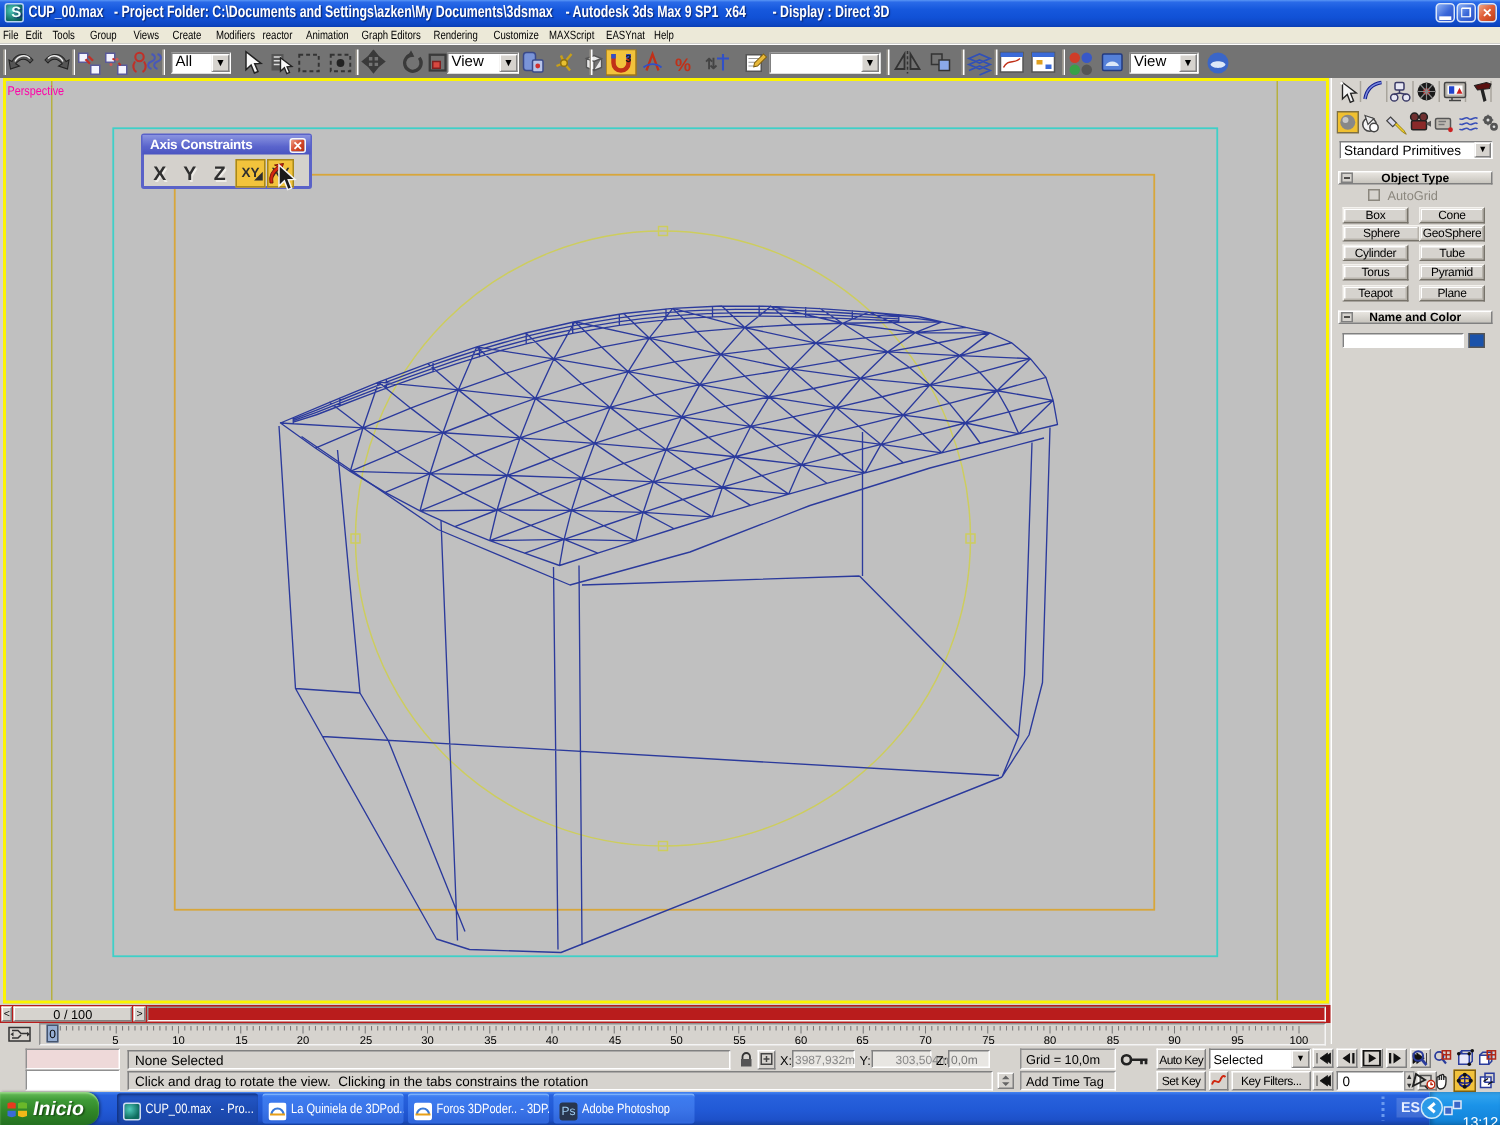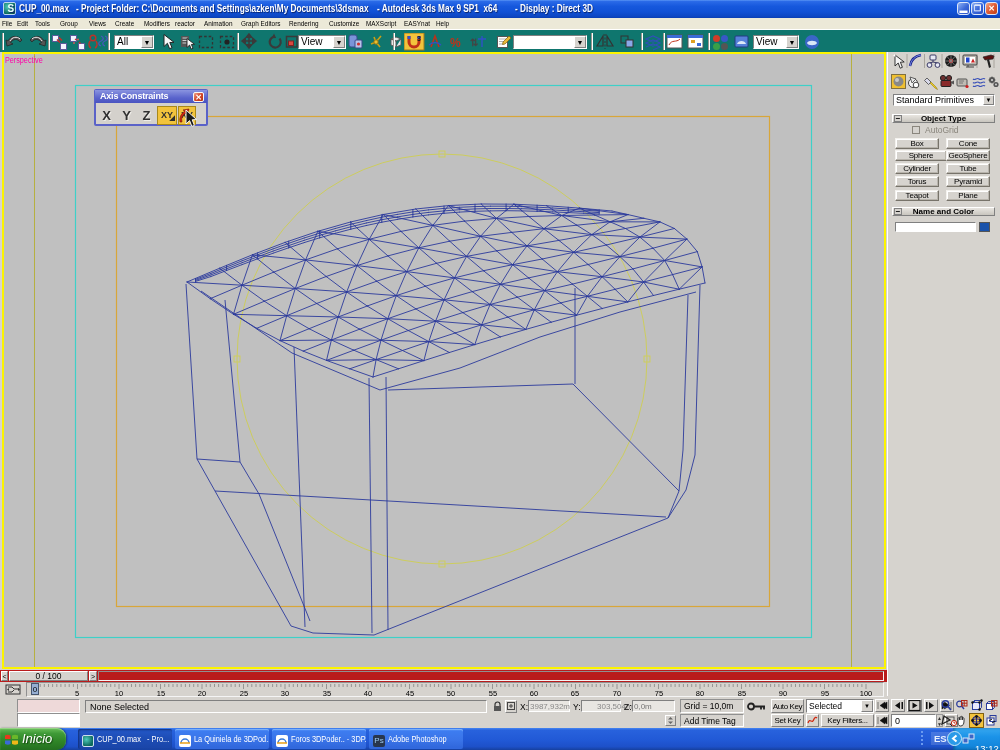--- a/index.html
+++ b/index.html
@@ -8,21 +8,21 @@
 #titlebar{left:0;top:0;width:1000px;height:18px;background:linear-gradient(180deg,#5a96f5 0%,#2a6ae8 8%,#1658dd 35%,#1151d6 65%,#0d47c4 90%,#0a3eb4 100%);color:#fff;font-size:11px;font-weight:bold;line-height:17px;text-shadow:1px 1px 1px #0a246a;}
 #titlebar .ticon{position:absolute;left:3px;top:2px;width:13px;height:13px;background:radial-gradient(circle at 35% 35%,#4fcabb,#0d6b5e 70%,#064840);border:1px solid #b8d4f0;border-radius:2px;}
 #titlebar .ticon:before{content:"S";position:absolute;left:3.5px;top:-3px;color:#eafffb;font-size:10px;font-weight:bold;}
 #titlebar .tt{position:absolute;top:0;white-space:nowrap;transform:scaleX(0.75);transform-origin:left;}
 .winbtn{position:absolute;top:2px;width:13px;height:13px;border-radius:3px;border:1px solid #dce6f8;color:#fff;font-size:8px;line-height:12px;text-align:center;font-weight:bold;}
 #btnmin{left:957px;background:linear-gradient(135deg,#8fb2f5 0%,#3a67d8 55%,#2a50c8);}
 #btnmax{left:971px;background:linear-gradient(135deg,#8fb2f5 0%,#3a67d8 55%,#2a50c8);}
 #btncls{left:985px;background:linear-gradient(135deg,#f0aa8a 0%,#e1603a 45%,#c03c14);}
 #menubar{left:0;top:18px;width:1000px;height:11px;background:#ece9d8;font-size:8px;color:#000;box-shadow:0 1px 0 #9e9a91;}
 #menubar span{position:absolute;top:1px;transform:scaleX(0.8);transform-origin:left;}
-#toolbar{left:0;top:29px;width:1000px;height:23px;background:#0f766e;border-top:1px solid #fff;}
+#toolbar{left:0;top:29px;width:1000px;height:23px;background:#737373;border-top:1px solid #fff;}
 .tsep{position:absolute;top:3px;width:2px;height:17px;border-left:1px solid #9a968d;border-right:1px solid #fff;}
 .tbi{position:absolute;top:3px;}
 .tcombo{position:absolute;top:5px;height:14px;background:#fff;border:1px solid;border-color:#808080 #fff #fff #808080;font-size:10px;line-height:12px;padding-left:2px;color:#000;}
 .tcombo .da{position:absolute;right:0;top:0;width:12px;height:12px;background:#d6d3ce;border:1px solid;border-color:#fff #808080 #808080 #fff;font-size:7px;text-align:center;line-height:11px;color:#000;}
 #viewport{left:2px;top:52px;width:884px;height:617px;background:#c0c0c0;border:2px solid #fcf400;}
 #vplabel{left:1px;top:1px;color:#ff00a8;font-size:8.5px;transform:scaleX(0.85);transform-origin:left;}
 #axiswin{left:90px;top:35px;width:114px;height:37px;background:#d4d1cc;border:2px solid #5a62c8;border-radius:2px;}
 #axistitle{position:absolute;left:-1px;top:-1px;width:112px;height:13px;background:linear-gradient(180deg,#8a94e0,#5a64cc 60%,#4a54c0);color:#fff;font-size:9px;font-weight:bold;line-height:13px;padding-left:5px;letter-spacing:-0.2px;}
 #axisclose{position:absolute;right:2px;top:1px;width:11px;height:10px;background:linear-gradient(135deg,#f0a28a,#d4482a 50%,#b83210);border:1px solid #f8f8f8;border-radius:2px;color:#fff;font-size:8px;line-height:9px;text-align:center;font-weight:bold;}
 .axbtn{position:absolute;top:15px;width:19px;height:19px;font-size:13px;font-weight:bold;color:#2f2f2f;text-align:center;line-height:19px;}
@@ -319,21 +319,21 @@
     </svg>
 <div class="abs raisedb" style="left:488px;top:2px;width:12px;height:13px;"><svg width="10" height="11" viewBox="0 0 10 11">
         <rect x="1.5" y="1.5" width="7" height="7" fill="none" stroke="#444"></rect>
         <path d="M5 3v4M3 5h4" stroke="#444"></path>
       </svg></div>
 <span class="abs" style="left:503px;top:4px;font-size:8.5px;">X:</span>
 <div class="abs sunken" style="background:#e8e6e2;left:511px;top:2px;width:42px;height:12px;font-size:8px;line-height:11px;color:#888;padding-left:1px;">3987,932m</div>
 <span class="abs" style="left:556px;top:4px;font-size:8.5px;">Y:</span>
 <div class="abs sunken" style="background:#e8e6e2;left:564px;top:2px;width:40px;height:12px;font-size:8px;line-height:11px;color:#888;padding-left:15px;">303,504m</div>
 <span class="abs" style="left:607px;top:4px;font-size:8.5px;">Z:</span>
-<div class="abs sunken" style="background:#e8e6e2;left:615px;top:2px;width:43px;height:12px;font-size:8px;line-height:11px;color:#777;padding-left:1px;">0,0m</div>
+<div class="abs sunken" style="background:#e8e6e2;left:615px;top:2px;width:28px;height:12px;font-size:8px;line-height:11px;color:#777;padding-left:1px;">0,0m</div>
 <div class="abs" style="left:663px;top:1px;width:64px;height:14px;border:1px solid;border-color:#909090 #fff #fff #909090;font-size:8.5px;line-height:13px;padding-left:3px;">Grid = 10,0m</div>
 <svg class="abs" style="left:730px;top:4px;" width="20" height="9" viewBox="0 0 20 9">
       <circle cx="4" cy="4.5" r="3" fill="none" stroke="#222" stroke-width="1.8"></circle>
       <path d="M7 4.5h11M14 4.5v3M17 4.5v3" stroke="#222" stroke-width="1.8"></path>
     </svg>
 <div class="abs raisedb" style="left:754px;top:1px;width:33px;height:14px;font-size:8px;line-height:13px;text-align:center;letter-spacing:-0.4px;">Auto Key</div>
 <div class="abs" style="left:789px;top:1px;width:68px;height:14px;background:#fff;border:1px solid;border-color:#808080 #fff #fff #808080;font-size:8.5px;line-height:13px;padding-left:2px;">Selected<span style="position:absolute;right:0;top:0;width:12px;height:12px;background:#d6d3ce;border:1px solid;border-color:#fff #808080 #808080 #fff;font-size:6px;text-align:center;line-height:11px;">▼</span></div>
 <div class="abs raisedb" style="left:858px;top:1px;width:14px;height:13px;"><svg width="12" height="11" viewBox="0 0 12 11">
         <path d="M2 2v7M9 2L4 5.5 9 9zM11 2L6.5 5.5 11 9z" fill="#111" stroke="#111" stroke-width="0.5"></path>
       </svg></div>
@@ -343,20 +343,21 @@
 <div class="abs raisedb" style="left:890px;top:1px;width:15px;height:13px;"><svg width="13" height="11" viewBox="0 0 13 11">
         <rect x="1" y="0.5" width="11" height="10" fill="none" stroke="#111" stroke-width="1.2"></rect>
         <path d="M4.5 2.5L9.5 5.5 4.5 8.5z" fill="#111"></path>
       </svg></div>
 <div class="abs raisedb" style="left:907px;top:1px;width:14px;height:13px;"><svg width="12" height="11" viewBox="0 0 12 11">
         <path d="M4 2l5 3.5L4 9zM1 2v7h1.5V2z" fill="#111"></path>
       </svg></div>
 <div class="abs raisedb" style="left:923px;top:1px;width:14px;height:13px;"><svg width="12" height="11" viewBox="0 0 12 11">
         <path d="M10 2v7M1 2l5 3.5L1 9zM3.5 2l5 3.5-5 3.5z" fill="#111" stroke="#111" stroke-width="0.5"></path>
       </svg></div>
+<div class="abs sunken" style="left:68px;top:16px;width:577px;height:13px;font-size:9px;line-height:12px;padding-left:4px;">Click and drag to rotate the view.&nbsp; Clicking in the tabs constrains the rotation</div>
 <div class="abs" style="left:663px;top:16px;width:64px;height:13px;border:1px solid;border-color:#909090 #fff #fff #909090;font-size:8.5px;line-height:12px;padding-left:3px;">Add Time Tag</div>
 <div class="abs raisedb" style="left:648px;top:17px;width:11px;height:11px;"><svg width="9" height="9" viewBox="0 0 9 9">
         <path d="M4.5 1L7 3.5H2zM4.5 8L2 5.5h5z" fill="#666"></path>
       </svg></div>
 <div class="abs raisedb" style="left:754px;top:16px;width:33px;height:13px;font-size:8px;line-height:12px;text-align:center;letter-spacing:-0.3px;">Set Key</div>
 <div class="abs raisedb" style="left:789px;top:16px;width:13px;height:13px;"><svg width="11" height="11" viewBox="0 0 11 11">
         <path d="M1 8c2-6 4 2 6-4 1-2 2-2 3-1" stroke="#d02810" fill="none" stroke-width="1.3"></path>
       </svg></div>
 <div class="abs raisedb" style="left:804px;top:16px;width:53px;height:13px;font-size:8px;line-height:12px;text-align:center;letter-spacing:-0.3px;">Key Filters...</div>
 <div class="abs raisedb" style="left:858px;top:16px;width:14px;height:13px;"><svg width="12" height="11" viewBox="0 0 12 11">
@@ -412,21 +413,21 @@
       <circle cx="6.5" cy="2.5" r="1.4" fill="#111"></circle>
       <circle cx="6.5" cy="10.5" r="1.4" fill="#111"></circle>
     </svg>
 <svg class="abs" style="left:47px;top:16px;" width="13" height="13" viewBox="0 0 13 13">
       <rect x="2" y="4" width="7" height="7" fill="#fff" stroke="#2a3c9c"></rect>
       <rect x="5" y="1.5" width="6" height="6" fill="none" stroke="#2a3c9c"></rect>
       <path d="M4 7l3-2M7 9l3-2" stroke="#111"></path>
     </svg>
 </div>
 <div id="taskbar" class="abs">
-<div class="abs" style="left:0;top:0;width:66px;height:22px;background:linear-gradient(180deg,#6abf5a 0%,#3f9a37 25%,#2f8527 60%,#247020 100%);border-radius:0 9px 9px 0;box-shadow:inset 0 1px 1px #9ad88a, 1px 0 2px rgba(0,0,0,0.4);color:#fff;font-style:italic;font-weight:normal;font-size:13px;line-height:21px;text-shadow:1px 1px 1px #1a4a14;padding-left:22px;">Inicio</div>
+<div class="abs" style="left:0;top:0;width:66px;height:22px;background:linear-gradient(180deg,#6abf5a 0%,#3f9a37 25%,#2f8527 60%,#247020 100%);border-radius:0 9px 9px 0;box-shadow:inset 0 1px 1px #9ad88a, 1px 0 2px rgba(0,0,0,0.4);color:#fff;font-style:italic;font-weight:bold;font-size:13px;line-height:21px;text-shadow:1px 1px 1px #1a4a14;padding-left:22px;">Inicio</div>
 <svg class="abs" style="left:4px;top:4px;" width="15" height="15" viewBox="0 0 15 15">
       <path d="M1 3.5 Q4 2 6.5 3.5 L6.5 7 1 7z" fill="#e83a1e"></path>
       <path d="M8 3.5 Q11 2 14 3.5 L14 7 8 7z" fill="#6ab82a"></path>
       <path d="M1 8.5 L6.5 8.5 6.5 12 Q4 13.5 1 12z" fill="#3a6ad8"></path>
       <path d="M8 8.5 L14 8.5 14 12 Q11 13.5 8 12z" fill="#f0b818"></path>
     </svg>
 <div class="tbtn" style="left:78px;width:94px;background:linear-gradient(180deg,#2458c8 0%,#1d4cb4 50%,#1a45a8 100%);box-shadow:inset 1px 1px 2px #12307a;"><span class="ic" style="background:radial-gradient(circle at 35% 35%,#4fcabb,#0d6b5e 70%);border-radius:2px;border:1px solid #cde;"></span><span class="tx">CUP_00.max&nbsp;&nbsp;&nbsp;- Pro...</span></div>
 <div class="tbtn" style="left:175px;width:94px;"><svg class="ic" viewBox="0 0 12 12">
         <rect x="0" y="0" width="12" height="12" rx="2" fill="#fff"></rect>
         <path d="M2 8a4 4 0 1 1 8 0" stroke="#3a7ad8" fill="none" stroke-width="1.4"></path>

